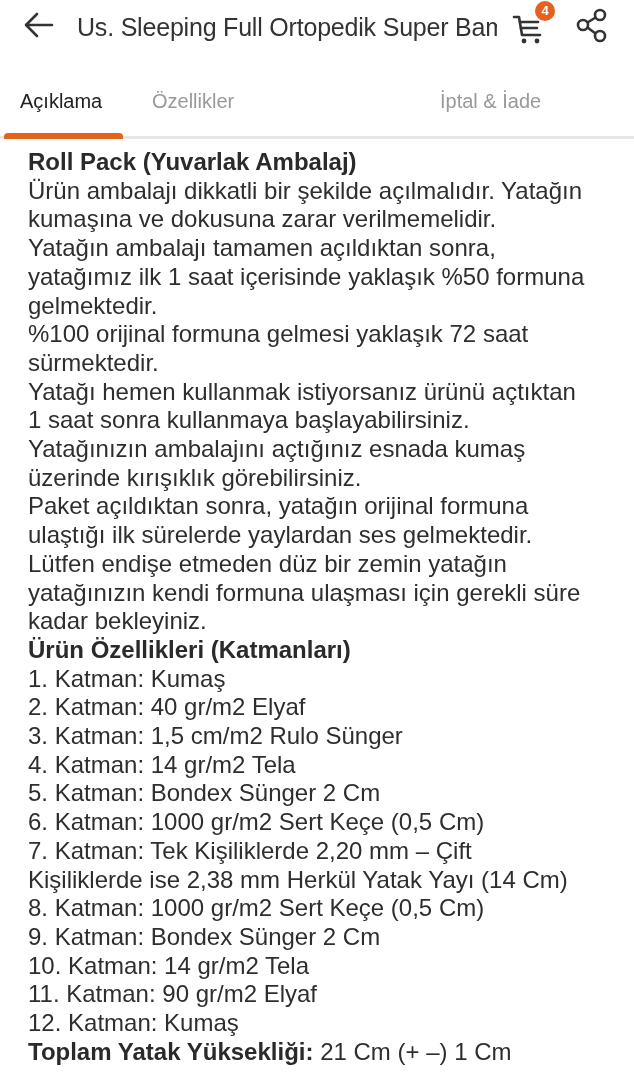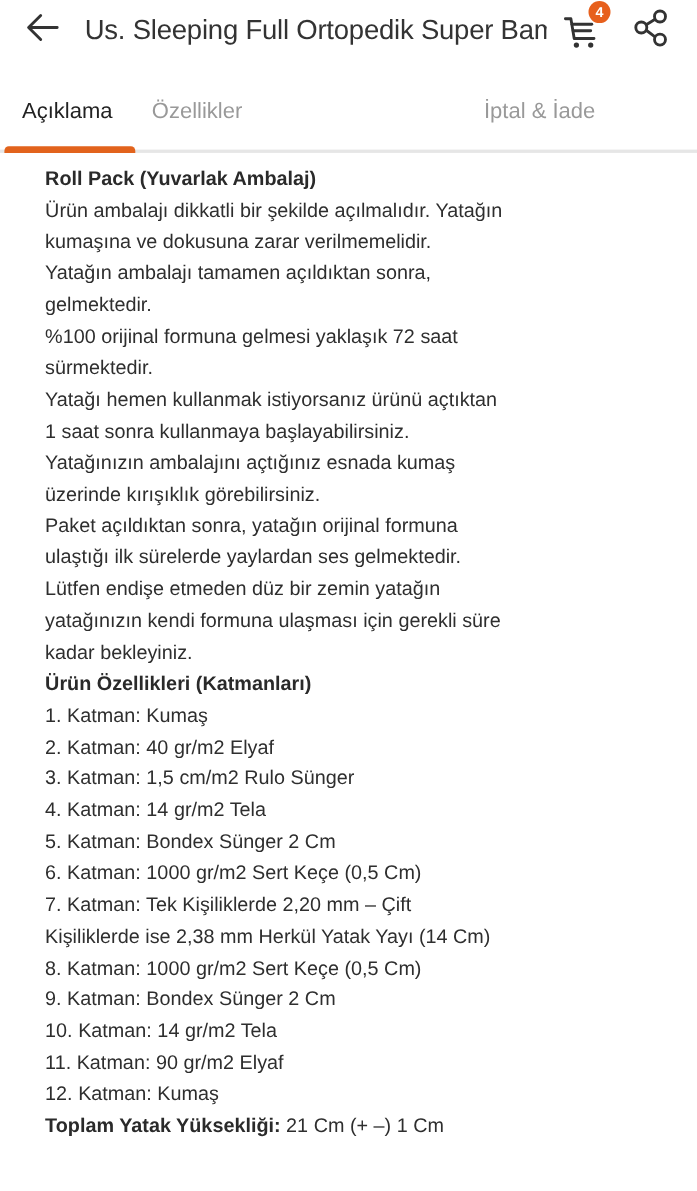--- a/index.html
+++ b/index.html
@@ -83,23 +83,23 @@
     .tab-underline-active {
       position: absolute;
       left: 4px; top: 133px;
       width: 119px; height: 6px;
       background: #e2631c;
       border-radius: 4px 4px 0 0;
     }
     .content {
       position: absolute;
       top: 148px;
-      left: 41px;
+      left: 28px;
       width: 590px;
-      font-size: 18px;
+      font-size: 24px;
       line-height: 28.7px;
       color: #2e2e2e;
     }
     .content .line { white-space: nowrap; }
     .content .bold { font-weight: bold; color: #2a2a2a; }
   </style>
 </head>
 <body>
 
 <div class="header">
@@ -124,31 +124,32 @@
       <circle cx="26" cy="8" r="5" stroke="#333" stroke-width="2.6" fill="none"></circle>
       <circle cx="9" cy="18" r="5" stroke="#333" stroke-width="2.6" fill="none"></circle>
       <circle cx="26" cy="29" r="5" stroke="#333" stroke-width="2.6" fill="none"></circle>
       <path d="M13.5 15.5 L21.5 10.5 M13.5 20.5 L21.5 26.5" stroke="#333" stroke-width="2.6"></path>
     </svg>
   </div>
 </div>
 
 <div class="tabs">
   <div class="tab active" style="left:20px;">Açıklama</div>
-  <div class="tab" style="left:138px;text-align:center;">Özellikler</div>
+  <div class="tab" style="left:152px;text-align:center;">Özellikler</div>
   <div class="tab" style="left:440px;">İptal &amp; İade</div>
 </div>
 <div class="tab-underline-track"></div>
 <div class="tab-underline-active"></div>
 
 <div class="content">
   <div class="line bold">Roll Pack (Yuvarlak Ambalaj)</div>
   <div class="line">Ürün ambalajı dikkatli bir şekilde açılmalıdır. Yatağın</div>
   <div class="line">kumaşına ve dokusuna zarar verilmemelidir.</div>
   <div class="line">Yatağın ambalajı tamamen açıldıktan sonra,</div>
+  <div class="line">yatağımız ilk 1 saat içerisinde yaklaşık %50 formuna</div>
   <div class="line">gelmektedir.</div>
   <div class="line">%100 orijinal formuna gelmesi yaklaşık 72 saat</div>
   <div class="line">sürmektedir.</div>
   <div class="line">Yatağı hemen kullanmak istiyorsanız ürünü açtıktan</div>
   <div class="line">1 saat sonra kullanmaya başlayabilirsiniz.</div>
   <div class="line">Yatağınızın ambalajını açtığınız esnada kumaş</div>
   <div class="line">üzerinde kırışıklık görebilirsiniz.</div>
   <div class="line">Paket açıldıktan sonra, yatağın orijinal formuna</div>
   <div class="line">ulaştığı ilk sürelerde yaylardan ses gelmektedir.</div>
   <div class="line">Lütfen endişe etmeden düz bir zemin yatağın</div>

